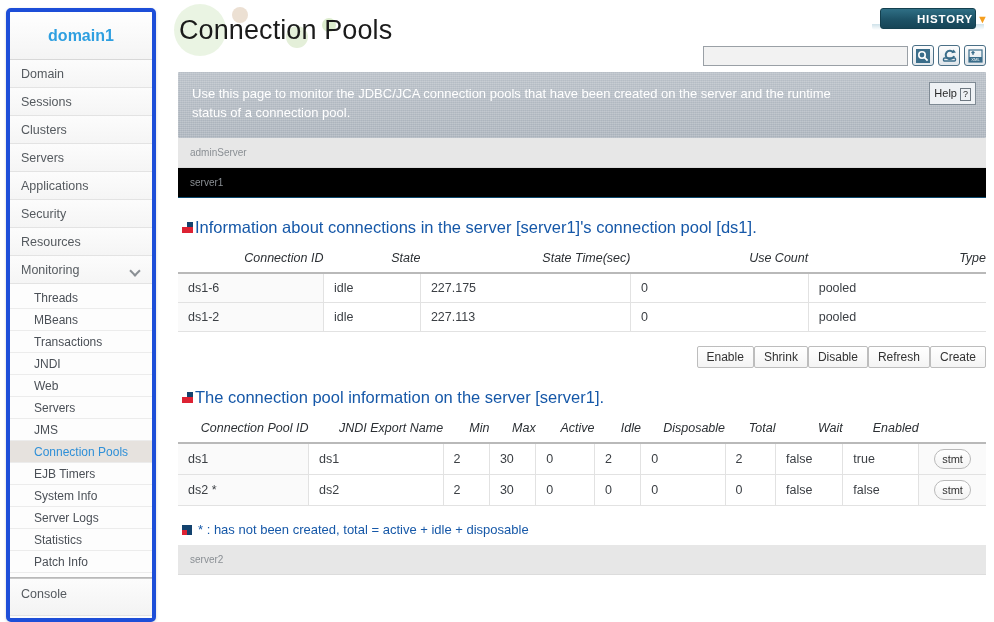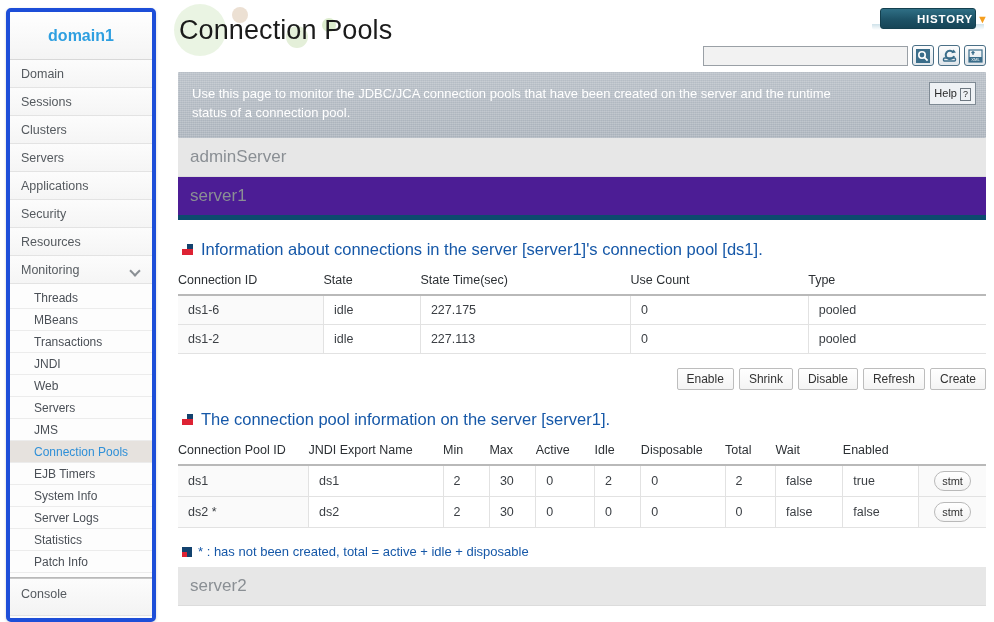--- a/index.html
+++ b/index.html
@@ -139,29 +139,29 @@
     padding: 1px 4px;
     cursor: pointer;
     white-space: nowrap;
   }
   .help-btn .q {
     display: inline-block; border: 1px solid #6d7780;
     padding: 0 2px; margin-left: 3px; font-size: 9px; line-height: 11px;
   }
 
   .server-row {
-    font-size: 17px; color: #8a8f94;
+    font-size: 10px; color: #8a8f94;
     padding: 9px 0 9px 12px;
     cursor: pointer;
   }
   .server-row.light { background: #e7e7e7; border-bottom: 1px solid #dcdcdc; }
-  .server-row.dark  { background: #4c1d95; border-bottom: 5px solid #0c4a6e; }
+  .server-row.dark  { background: #000000; border-bottom: 1px solid #0c4a6e; }
 
   .section-head {
-    display: flex; align-items: center; gap: 8px;
+    display: flex; align-items: center; gap: 2px;
     margin: 20px 0 9px 4px;
     font-size: 16.5px; color: #1658a8; font-weight: normal;
   }
   .sq-icon {
     width: 11px; height: 11px; flex: 0 0 11px;
     background:
       linear-gradient(135deg, transparent 0, transparent 0),
       #dd2233;
     position: relative;
   }
@@ -171,34 +171,35 @@
   .sq-icon::after {
     content: ""; position: absolute; left: 5px; top: 0; width: 6px; height: 5px; background: #13426e;
   }
 
   table.grid { width: 100%; border-collapse: collapse; font-size: 12.5px; color: #3b3f44; }
   table.grid thead th {
     font-weight: normal;
     color: #2c3034;
     padding: 5px 0 7px 0;
     border-bottom: 2px solid #b9b9b9;
-    text-align: left;
+    text-align: right;
+    font-style: italic;
   }
   table.grid tbody td {
     padding: 7px 0 7px 10px;
     border: 1px solid #e2e2e2;
     border-left: none; border-right: 1px solid #e2e2e2;
     background: #ffffff;
     text-align: left;
     white-space: nowrap;
   }
   table.grid tbody tr td:first-child { background: #fafafa; border-left: none; }
   table.grid tbody tr td:last-child { border-right: none; }
 
-  .btnrow { display: flex; justify-content: flex-end; gap: 5px; margin: 14px 0 0 0; }
+  .btnrow { display: flex; justify-content: flex-end; margin: 14px 0 0 0; }
   .gbtn {
     border: 1px solid #bdbdbd;
     background: linear-gradient(180deg,#ffffff 0%,#f4f4f4 100%);
     color: #333;
     font-size: 12px;
     padding: 3px 9px;
     border-radius: 2px;
     cursor: pointer;
     font-family: "Liberation Sans", sans-serif;
   }

